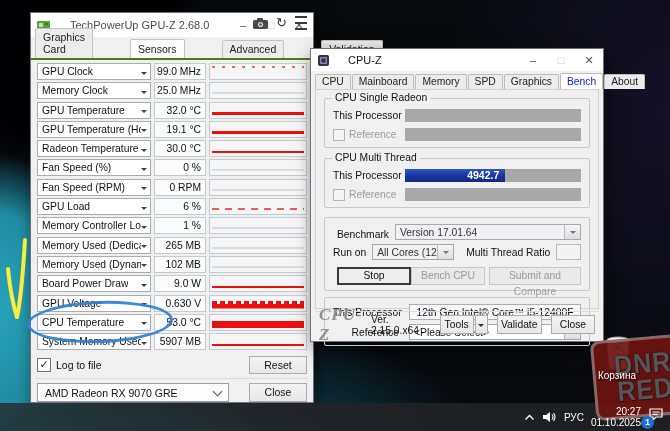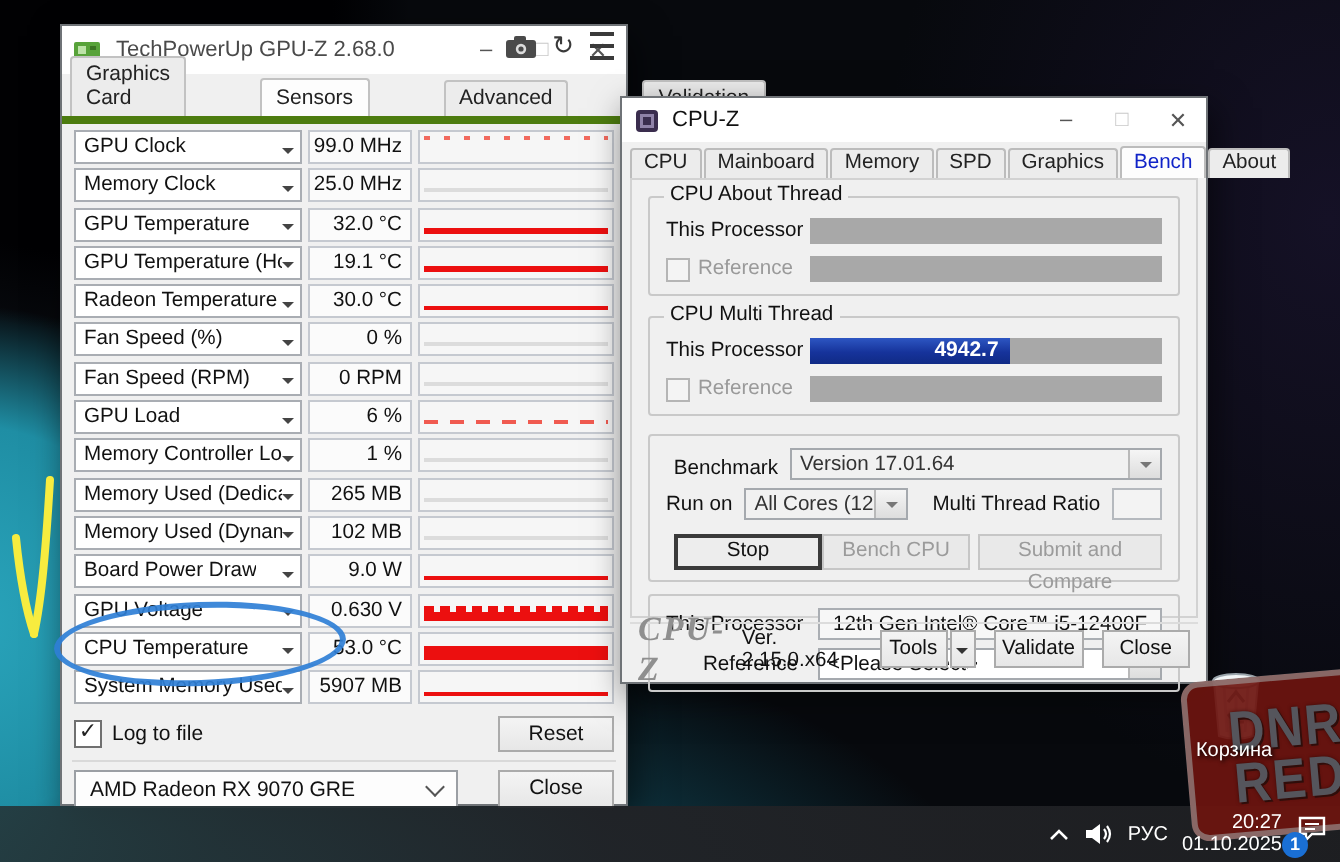--- a/index.html
+++ b/index.html
@@ -33,28 +33,28 @@
   .watermark span{font-weight:900;font-size:28px;line-height:26px;letter-spacing:1px;
       color:#55555c;transform:scaleX(.9);text-shadow:0 0 2px #3a0b08,1px 1px 0 #2c0f0c;}
   
   .annot-circle{position:absolute;left:27px;top:301px;width:140px;height:36px;z-index:30;
       border:3px solid #2f7fd6;border-radius:50%;transform:rotate(-2deg);opacity:.92;}
   .annot-arrow{position:absolute;left:0;top:195px;z-index:30;}
   
   .win{position:absolute;background:#f0f0f0;border:1px solid #6f7377;
       box-shadow:3px 6px 16px rgba(0,0,0,.55);}
   .tbar{height:24px;background:#fff;display:flex;align-items:center;padding-left:6px;}
-  .ttext{font-size:11px;color:#4a4a4a;margin-left:6px;flex:1;white-space:nowrap;}
+  .ttext{font-size:11px;color:#4a4a4a;margin-left:18px;flex:1;white-space:nowrap;}
   .caption{display:flex;align-items:center;height:100%;}
   .cap-btn{width:28px;height:100%;display:flex;align-items:center;justify-content:center;
       font-size:11px;color:#555;}
   .cap-btn.dis{color:#c9c9c9;}
   
   .gpuz{left:30px;top:12px;width:282px;height:389px;z-index:10;}
-  .gtabs{height:21px;display:flex;align-items:flex-end;padding-left:4px;border-bottom:4px solid #4d7c0f;position:relative;gap:36px;}
+  .gtabs{height:21px;display:flex;align-items:flex-end;padding-left:4px;border-bottom:2px solid #4d7c0f;position:relative;gap:36px;}
   .gtab{font-size:10.5px;color:#222;padding:2px 7px 3px;border:1px solid #c2c2c2;border-bottom:none;
       background:#ececec;margin-right:1px;border-radius:2px 2px 0 0;}
   .gtab.active{background:#fdfdfd;padding-top:3px;position:relative;z-index:2;}
   .gtab-icons{position:absolute;right:6px;top:3px;display:flex;gap:8px;align-items:center;}
   .burger{width:12px;height:10px;border-top:2px solid #3a3a3a;border-bottom:2px solid #3a3a3a;
       background:linear-gradient(#3a3a3a,#3a3a3a) center/100% 2px no-repeat;}
   .content{padding:3px 6px 0;}
   .srow{display:flex;height:17px;margin-bottom:2.3px;}
   .scombo{width:114px;border:1px solid #a9adb3;background:#fff;display:flex;align-items:center;
       justify-content:space-between;padding:0 3px 0 4px;box-sizing:border-box;}
@@ -360,21 +360,21 @@
       <span class="ctab">Mainboard</span>
       <span class="ctab">Memory</span>
       <span class="ctab">SPD</span>
       <span class="ctab">Graphics</span>
       <span class="ctab active">Bench</span>
       <span class="ctab">About</span>
     </div>
   <div class="page">
 
     <div class="group lbl" style="margin-top:8px;">
-      <span class="glabel">CPU About Thread</span>
+      <span class="glabel">CPU Single Radeon</span>
       <div class="crow">
         <span class="clab">This Processor</span>
         <span class="bar"></span>
       </div>
       <div class="crow">
         <span class="clab gray" style="display:flex;align-items:center;">
           <span class="cchk"></span>
           <span>Reference</span>
         </span>
         <span class="bar"></span>

